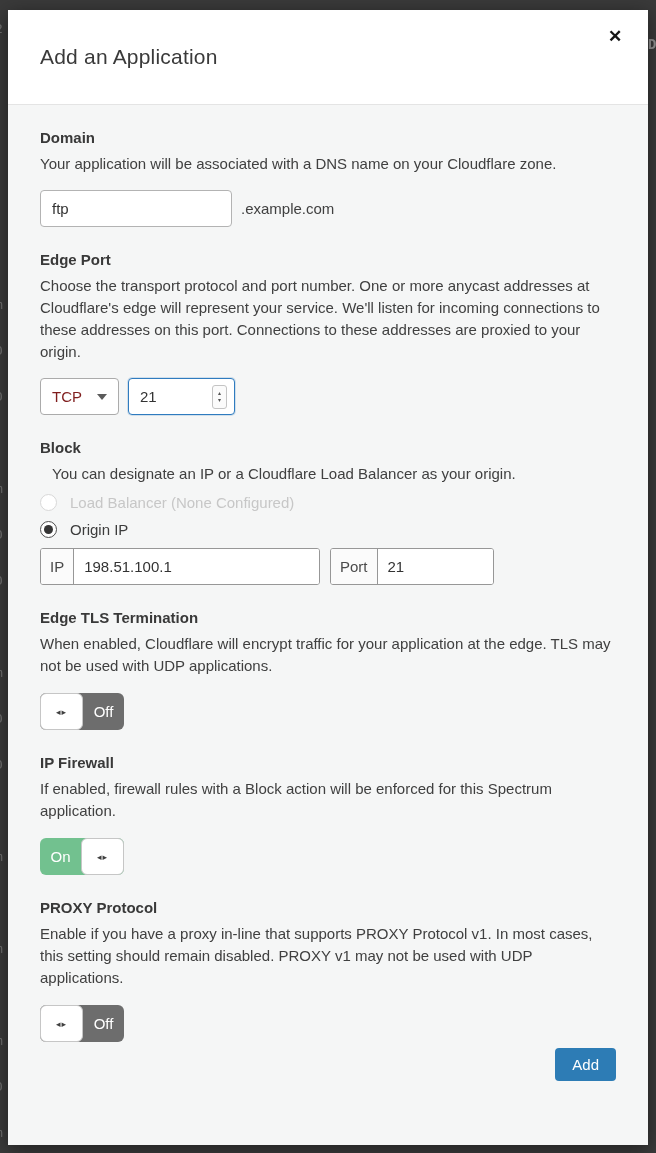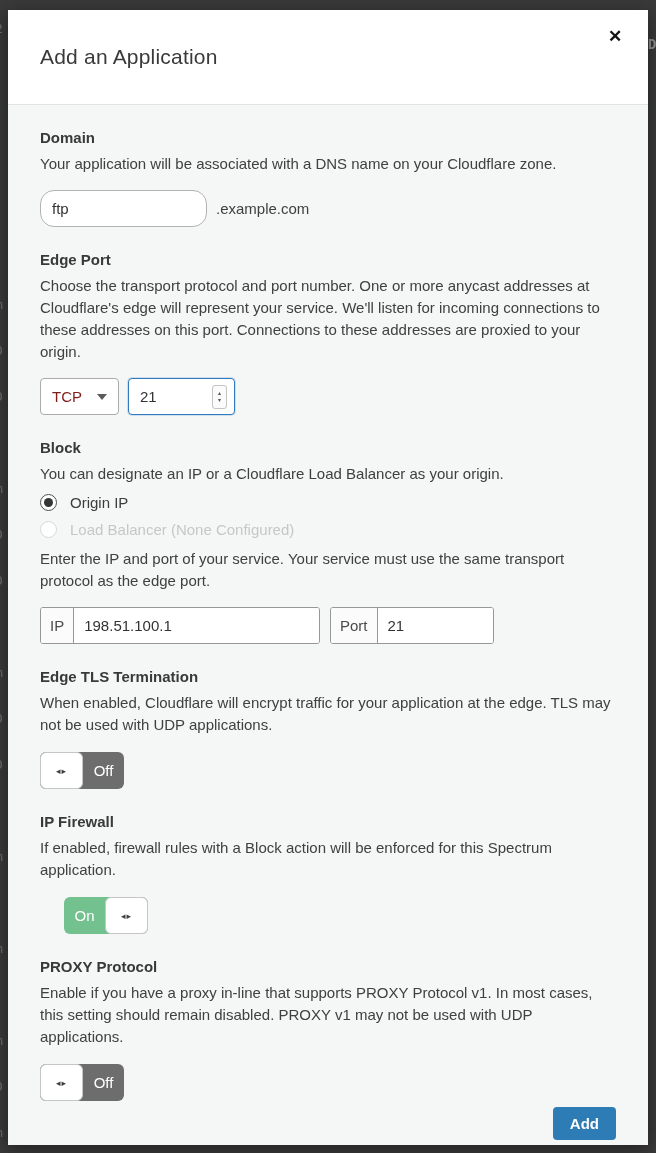--- a/index.html
+++ b/index.html
@@ -41,21 +41,21 @@
   .modal-body{ padding:24px 32px 26px; }
   section{ margin-bottom:24px; }
   .field-label{ font-size:15px; font-weight:700; color:#393939; margin:0 0 7px; }
   .field-desc{ font-size:15px; line-height:22px; color:#404040; margin:0 0 15px; max-width:584px; }
   .control-row{ display:flex; align-items:center; }
   
   .text-input{
     height:37px; border:1px solid #b3b3b3; border-radius:4px; background:#fff;
     font-family:inherit; font-size:15px; color:#333; padding:0 11px; outline:none;
   }
-  .domain-input{ width:167px;border-radius:14px; }
+  .domain-input{ width:192px; }
   .suffix{ font-size:15px; color:#404040; margin-left:9px; }
   
   .select{
     width:79px; height:37px; border:1px solid #ababab; border-radius:4px;
     background:#fff; display:flex; align-items:center; justify-content:space-between;
     padding:0 11px; font-size:15px; color:#7f1d1d; cursor:pointer; margin-right:9px;
   }
   .caret{ width:0; height:0; border-left:5px solid transparent; border-right:5px solid transparent; border-top:6px solid #5b5b5b; }
   
   .number-wrap{
@@ -86,29 +86,29 @@
   .origin-note{ margin-top:2px; }
   
   .group{ display:flex; align-items:stretch; height:37px; border:1px solid #979797; border-radius:3px; background:#fff; overflow:hidden; }
   .addon{ display:flex; align-items:center; padding:0 9px; border-right:1px solid #979797; background:#fbfbfb; font-size:15px; color:#4a4a4a; }
   .group input{ flex:1; min-width:0; border:none; outline:none; font-family:inherit; font-size:15px; color:#333; padding:0 10px; }
   .ip-group{ width:280px; margin-right:10px; }
   .port-group{ width:164px; }
   
   .toggle{ width:84px; height:37px; border-radius:6px; display:flex; cursor:pointer; margin-top:1px; }
   .toggle.off{ background:var(--toggle-off); }
-  .toggle.on{ background:var(--toggle-on);margin-left:24px; }
+  .toggle.on{ background:var(--toggle-on); }
   .knob{ flex:1; background:#fff; border:1px solid #c6c6c6; border-radius:6px; display:flex; align-items:center; justify-content:center; }
   .knob .arrows{ font-size:9px; color:#3f3f3f; letter-spacing:1px; }
   .state{ flex:1; display:flex; align-items:center; justify-content:center; font-size:15px; color:#fff; }
   
   .footer{ display:flex; justify-content:flex-end; margin-top:6px; }
   .add-btn{
     height:33px; padding:0 17px; background:var(--accent); border:none; border-radius:4px;
-    color:#fff; font-family:inherit; font-size:15px; font-weight:700; cursor:pointer;
+    color:#fff; font-family:inherit; font-size:15px; font-weight:400; cursor:pointer;
   }
 </style>
 </head>
 <body>
 
 <div class="bg-glyphs-left">2
 
 
 
 
@@ -165,32 +165,31 @@
           <span class="stepper">
             <span>▴</span>
             <span>▾</span>
           </span>
         </div>
       </div>
     </section>
 
     <section>
       <h2 class="field-label">Block</h2>
-      <p class="field-desc" style="margin-bottom:9px;">You can designate an IP or a Cloudflare Load Balancer as your origin.</p>
-
+      <p class="field-desc" style="margin-bottom:9px;margin-left:12px;">You can designate an IP or a Cloudflare Load Balancer as your origin.</p>
+
+      <div class="radio-row disabled">
+        <span class="radio"></span>
+        <span class="lbl">Load Balancer (None Configured)</span>
+      </div>
       <div class="radio-row">
         <span class="radio checked"></span>
         <span class="lbl">Origin IP</span>
       </div>
-      <div class="radio-row disabled">
-        <span class="radio"></span>
-        <span class="lbl">Load Balancer (None Configured)</span>
-      </div>
-
-      <p class="field-desc origin-note">Enter the IP and port of your service. Your service must use the same transport protocol as the edge port.</p>
+
 
       <div class="control-row">
         <div class="group ip-group">
           <span class="addon">IP</span>
           <input value="198.51.100.1" style="">
         </div>
         <div class="group port-group">
           <span class="addon">Port</span>
           <input value="21" style="">
         </div>

